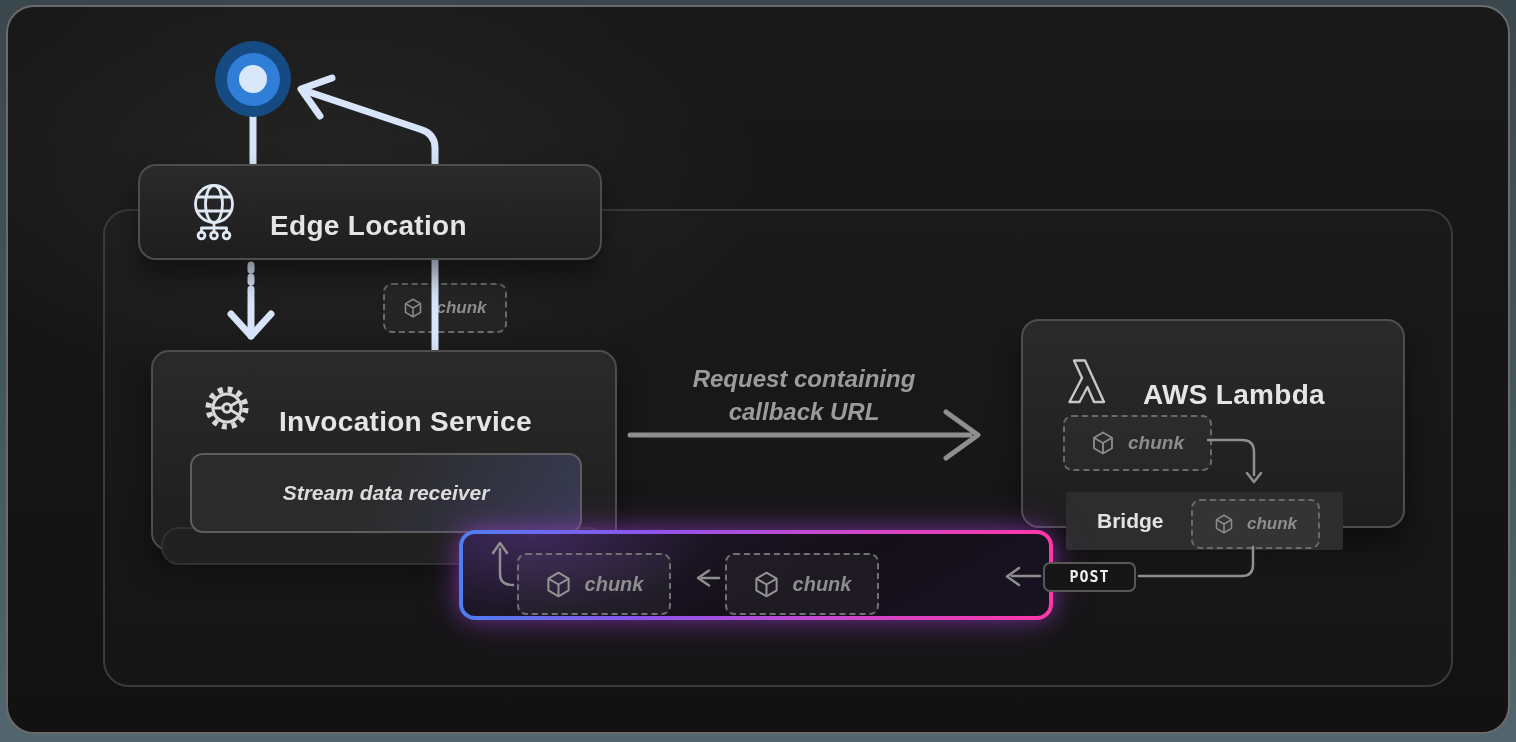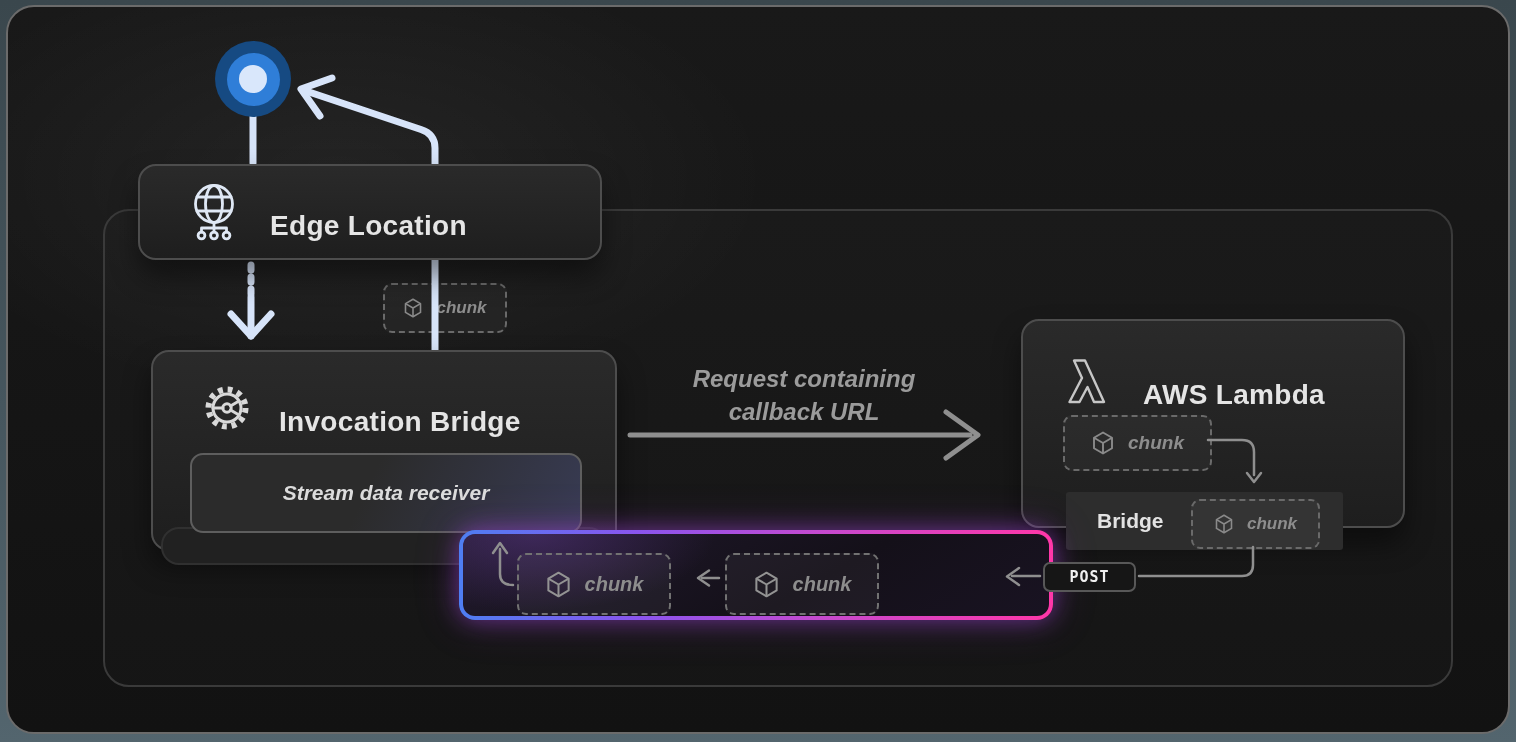--- a/index.html
+++ b/index.html
@@ -136,21 +136,21 @@
     <div class="card invoke-node z3">
       <div class="title-row">
         <svg class="icon" width="48" height="48" viewBox="-24 -24 48 48">
           <g fill="none" stroke="#d9d9d9">
             <circle r="18.5" stroke-width="6" stroke-dasharray="4.8 4.9"></circle>
             <circle r="14" stroke-width="3"></circle>
             <circle r="4.2" stroke-width="3"></circle>
             <path stroke-width="3" stroke-linecap="round" d="M3.5,-2 L12,-7 M-4,0 L-14,0 M3.5,2 L12,7"></path>
           </g>
         </svg>
-        <span class="title">Invocation Bridge</span>
+        <span class="title">Invocation Service</span>
       </div>
       <div class="subcard">
         <span>Stream data receiver</span>
       </div>
     </div>
 
     <div class="card lambda-node z3">
       <div class="title-row">
         <svg class="icon" width="42" height="50" viewBox="0 0 40 50">
           <path d="M8,4.5 H19 L38,46 H28 L21.5,31 L13.5,46 H3.5 L16,22 Z" fill="none" stroke="#c6c6c6" stroke-width="2.4" stroke-linejoin="round"></path>

